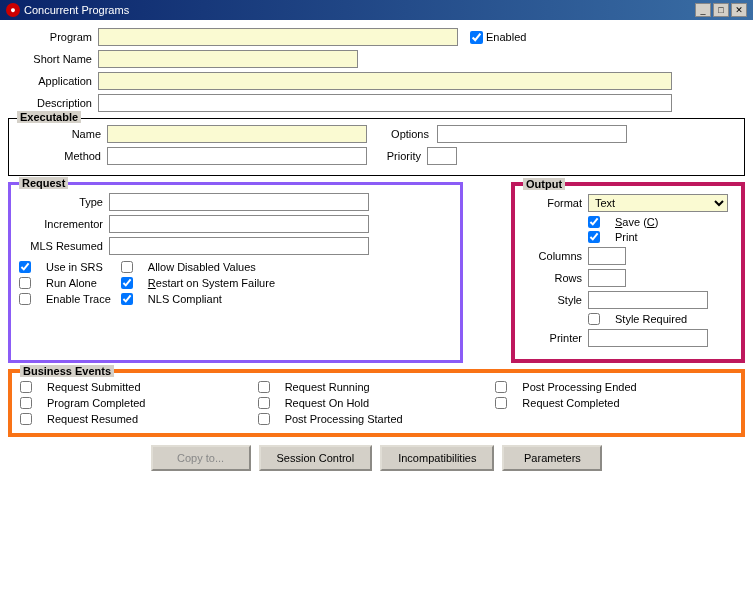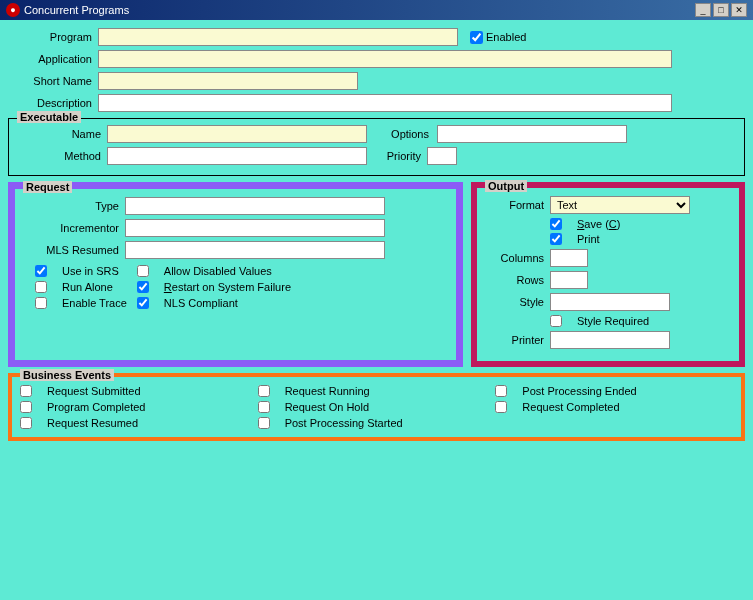--- a/index.html
+++ b/index.html
@@ -43,21 +43,21 @@
       background: #d4d0c8;
       border: 1px solid #888;
       font-size: 9px;
       display: flex;
       align-items: center;
       justify-content: center;
       cursor: pointer;
       color: #000;
     }
     .main-content {
-      background: #5eead4;
+      background: #ffffff;
       padding: 8px;
       height: 580px;
     }
     .field-row {
       display: flex;
       align-items: center;
       margin-bottom: 4px;
     }
     .field-label {
       text-align: right;
@@ -97,30 +97,32 @@
     .section-title {
       position: absolute;
       top: -8px;
       left: 8px;
       background: #d4d0c8;
       padding: 0 3px;
       font-size: 11px;
       font-weight: bold;
     }
     .request-section {
-      border: 7px solid #8b5cf6;
-      padding: 8px 8px 8px 20px;
+      border: 3px solid #8b5cf6;
+      padding: 8px 8px 8px 8px;
       position: relative;
       flex: 0 0 455px;
+      margin-right: 8px;
     }
     .output-section {
-      border: 6px solid #be185d;
+      border: 4px solid #be185d;
       padding: 8px 8px 8px 8px;
       position: relative;
       flex: 1;
+      margin-left: 32px;
     }
     .checkboxes-area {
       display: flex;
       gap: 10px;
       margin-top: 6px;
     }
     .cb-col {
       display: flex;
       flex-direction: column;
       gap: 4px;
@@ -227,27 +229,27 @@
     <div class="program-row">
       <input type="text" class="field-input" style="width: 360px;" value="">
       <label class="enabled-cb">
         <input type="checkbox" checked="" style="">
         <span>Enabled</span>
       </label>
     </div>
   </div>
 
   <div class="field-row">
+    <span class="field-label">Short Name</span>
+    <input type="text" class="field-input" style="width: 260px;" value="">
+  </div>
+
+  <div class="field-row">
     <span class="field-label">Application</span>
     <input type="text" class="field-input" style="width: 574px;" value="">
-  </div>
-
-  <div class="field-row">
-    <span class="field-label">Short Name</span>
-    <input type="text" class="field-input" style="width: 260px;" value="">
   </div>
 
   <div class="field-row">
     <span class="field-label">Description</span>
     <input type="text" class="field-input white-bg" style="width: 574px;" value="">
   </div>
 
   <div class="section-group">
     <span class="section-title">Executable</span>
     <div class="field-row">
@@ -396,14 +398,20 @@
         <input type="checkbox" style="">
         <span>Request Resumed</span>
       </label>
       <label class="cb-item">
         <input type="checkbox" style="">
         <span>Post Processing Started</span>
       </label>
     </div>
   </div>
 
+  <div class="buttons-row">
+    <button class="btn" disabled="" style="color:#888;">Copy to...</button>
+    <button class="btn">Session Control</button>
+    <button class="btn">Incompatibilities</button>
+    <button class="btn">Parameters</button>
+  </div>
 
 </div>
 
 </body></html>

